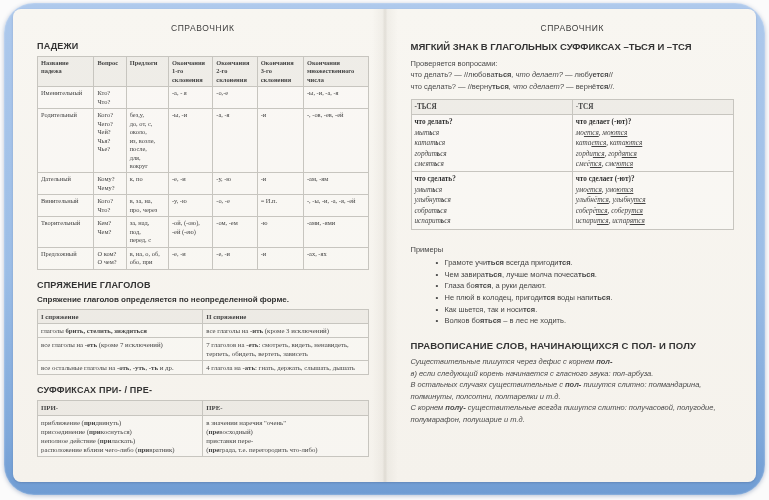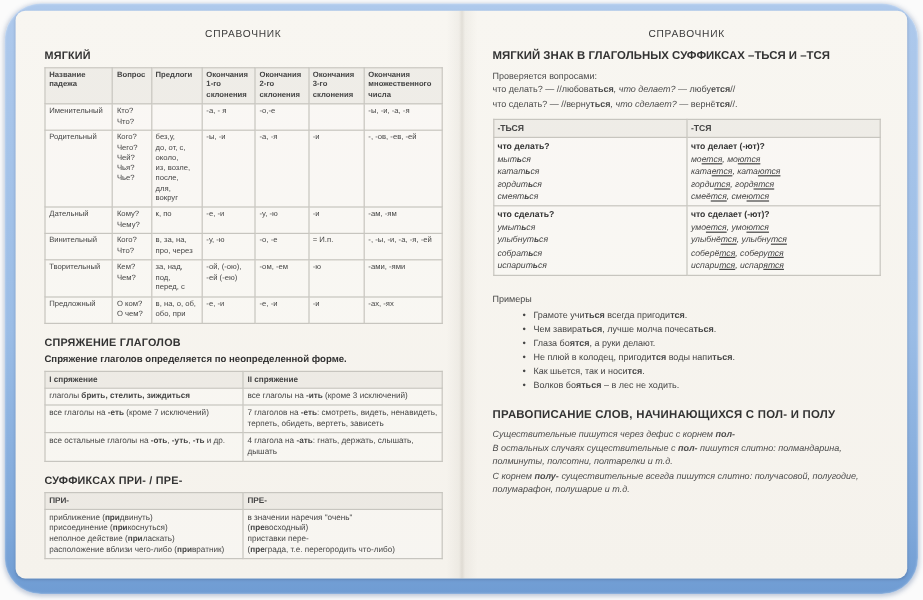--- a/index.html
+++ b/index.html
@@ -13,21 +13,21 @@
          box-shadow:0 1px 2px rgba(50,70,110,.25);display:flex;}
   .pages::before{content:"";position:absolute;top:0;bottom:0;left:50%;width:26px;transform:translateX(-50%);
          background:linear-gradient(to right,rgba(0,0,0,0) 0%,rgba(90,80,60,.05) 40%,rgba(90,80,60,.14) 50%,rgba(90,80,60,.05) 60%,rgba(0,0,0,0) 100%);pointer-events:none;}
   .page{position:relative;width:50%;height:100%;}
   .page-inner{position:absolute;inset:0;}
   .page.left .page-inner{padding:14px 16px 8px 24px;}
   .page.right .page-inner{padding:14px 22px 8px 26px;}
   .doc-header{text-align:center;font-size:8.5px;letter-spacing:.6px;color:#3c3c3c;margin-bottom:8px;}
   .sec-title{font-weight:bold;font-size:9px;color:#333;margin:0 0 5px 0;letter-spacing:.2px;}
   .sub-bold{font-weight:bold;font-size:8px;color:#333;margin:0 0 5px 0;}
-  table{border-collapse:collapse;width:100%;table-layout:fixed;}
+  table{border-collapse:collapse;width:100%;table-layout:fixed;font-family:Liberation Serif, serif;}
   td,th{border:1px solid #c7c5bf;vertical-align:top;text-align:left;padding:2px 3px;background:rgba(255,255,255,.25);}
   th{font-weight:bold;background:rgba(0,0,0,.035);}
   .cases-table{font-size:6.4px;line-height:1.32;}
   .cases-table td, .cases-table th{white-space:pre-line;}
   .small-table{font-size:6.8px;line-height:1.35;}
   .small-table td{white-space:pre-line;} .gap10{height:10px;}
   
   .title-soft{font-weight:bold;font-size:9.5px;color:#333;margin:2px 0 6px 0;}
   .intro{font-size:7.5px;line-height:1.5;color:#4a4a4a;margin-bottom:7px;}
   .tsya-table{font-size:7.2px;line-height:1.45;}
@@ -46,21 +46,21 @@
 <body>
 
 <div class="stage">
   <div class="book">
     <div class="pages">
 
       <div class="page left">
         <div class="page-inner">
           <div class="doc-header">СПРАВОЧНИК</div>
 
-          <div class="sec-title">МЯГКИЙ</div>
+          <div class="sec-title">ПАДЕЖИ</div>
           <table class="cases-table">
             <colgroup>
                 <col style="width:56px">
                 <col style="width:32px">
                 <col style="width:42px">
                 <col style="width:44px">
                 <col style="width:44px">
                 <col style="width:46px">
                 <col style="width:64px">
               </colgroup>
@@ -265,20 +265,21 @@
               <li>Не плюй в колодец, пригоди<b>тся</b> воды напи<b>ться</b>.</li>
               <li>Как шьется, так и носи<b>тся</b>.</li>
               <li>Волков бо<b>яться</b> – в лес не ходить.</li>
             </ul>
           </div>
 
           <div class="pol">
             <div class="sec-title" style="font-size:9.5px">ПРАВОПИСАНИЕ СЛОВ, НАЧИНАЮЩИХСЯ С ПОЛ- И ПОЛУ</div>
             <div class="pol-lines">
               <div>Существительные пишутся через дефис с корнем <b>пол-</b></div>
+              <div>в) если следующий корень начинается с гласного звука: пол-арбуза.</div>
               <div>В остальных случаях существительные с <b>пол-</b> пишутся слитно: полмандарина, полминуты, полсотни, полтарелки и т.д.</div>
               <div>С корнем <b>полу-</b> существительные всегда пишутся слитно: получасовой, полугодие, полумарафон, полушарие и т.д.</div>
             </div>
           </div>
         </div>
       </div>
 
     </div>
   </div>
 </div>

